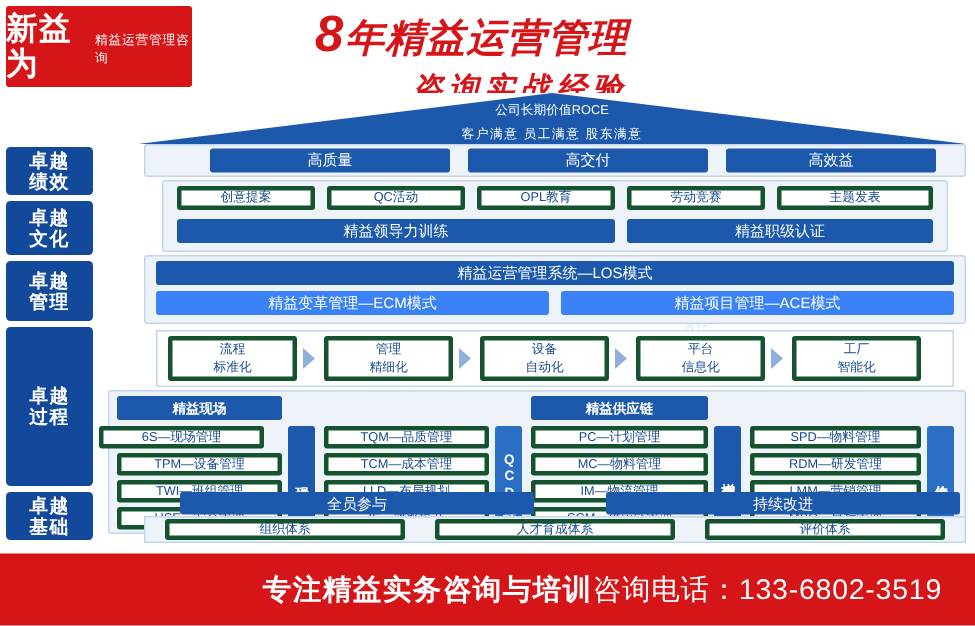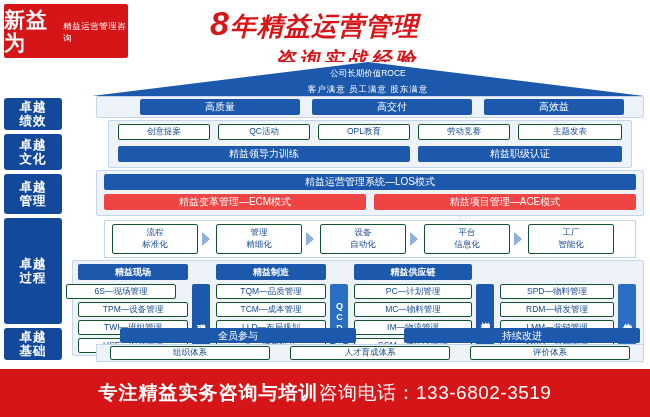--- a/index.html
+++ b/index.html
@@ -43,32 +43,32 @@
     display: flex; flex-direction: column; align-items: center; justify-content: center;
     font-size: 12.5px; font-weight: bold; letter-spacing: 1px; line-height: 1.15;
   }
 
   
   .cell {
     background: #1c59ad; color: #fff; font-size: 10px;
     display: flex; align-items: center; justify-content: center;
     border-radius: 2px; position: absolute;
   }
-  .cell.light { background: #ef4444; }
+  .cell.light { background: #3b82f6; }
   .band {
     position: absolute; background: #eef3fa; border: 1px solid #c3d6ec; border-radius: 2px;
   }
   .band-white { position:absolute; background:#ffffff; border:1px solid #c3d6ec; }
 
   .grp-title {
     position: absolute; background: #1c59ad; color: #fff; font-size: 9px; font-weight: bold;
     display:flex; align-items:center; justify-content:center; border-radius:2px;
   }
   .item {
-    position: absolute; background:#fff; border:1px solid #14532d; color:#15498f;
+    position: absolute; background:#fff; border:3px solid #14532d; color:#15498f;
     font-size: 8.5px; display:flex; align-items:center; justify-content:center; border-radius:2px;
   }
   .vert {
     position: absolute; background:#1c59ad; color:#fff; font-size:9px; font-weight:bold;
     display:flex; align-items:center; justify-content:center; border-radius:2px;
     writing-mode: vertical-rl; text-orientation: upright; letter-spacing: 1px;
   }
   .vert.alt { background:#2b6fc4; }
   .arrow {
     position:absolute; width:0;height:0;
@@ -78,21 +78,21 @@
 
   
   .wm {
     position:absolute; color: rgba(120,150,190,0.16); font-size: 15px; font-weight: bold;
     transform: rotate(-18deg); pointer-events:none; white-space:nowrap;
   }
 
   
   .footer {
     position:absolute; left:0; bottom:0; width:650px; height:48px;
-    background:#d61518; color:#fff; display:flex; align-items:center; justify-content:center;
+    background:#d61518; color:#fff; display:flex; align-items:center; justify-content:flex-end;
     padding: 0 22px;
   }
   .f-left { font-size: 19px; font-weight: bold; letter-spacing: 1px; }
   .f-right { font-size: 19px; font-weight: normal; letter-spacing: .5px; }
 </style>
 </head>
 <body>
 
 <div class="page">
 
@@ -194,21 +194,20 @@
 
     <div class="band" style="left:72px; top:198px; width:572px; height:96px;"></div>
 
     <div class="grp-title" style="left:78px; top:202px; width:110px; height:16px;">精益现场</div>
     <div class="item" style="left:66px; top:222px; width:110px; height:15px;">6S—现场管理</div>
     <div class="item" style="left:78px; top:240px; width:110px; height:15px;">TPM—设备管理</div>
     <div class="item" style="left:78px; top:258px; width:110px; height:15px;">TWI—班组管理</div>
     <div class="item" style="left:78px; top:276px; width:110px; height:15px;">HSE—安全管理</div>
     <div class="vert" style="left:192px; top:222px; width:18px; height:69px;">现场精益</div>
 
-    <div class="grp-title" style="left:216px; top:202px; width:110px; height:16px;">精益制造</div>
     <div class="item" style="left:216px; top:222px; width:110px; height:15px;">TQM—品质管理</div>
     <div class="item" style="left:216px; top:240px; width:110px; height:15px;">TCM—成本管理</div>
     <div class="item" style="left:216px; top:258px; width:110px; height:15px;">LLD—布局规划</div>
     <div class="item" style="left:216px; top:276px; width:110px; height:15px;">IE—效率提升</div>
     <div class="vert alt" style="left:330px; top:222px; width:18px; height:69px;">QCD精益</div>
 
     <div class="grp-title" style="left:354px; top:202px; width:118px; height:16px;">精益供应链</div>
     <div class="item" style="left:354px; top:222px; width:118px; height:15px;">PC—计划管理</div>
     <div class="item" style="left:354px; top:240px; width:118px; height:15px;">MC—物料管理</div>
     <div class="item" style="left:354px; top:258px; width:118px; height:15px;">IM—物流管理</div>

